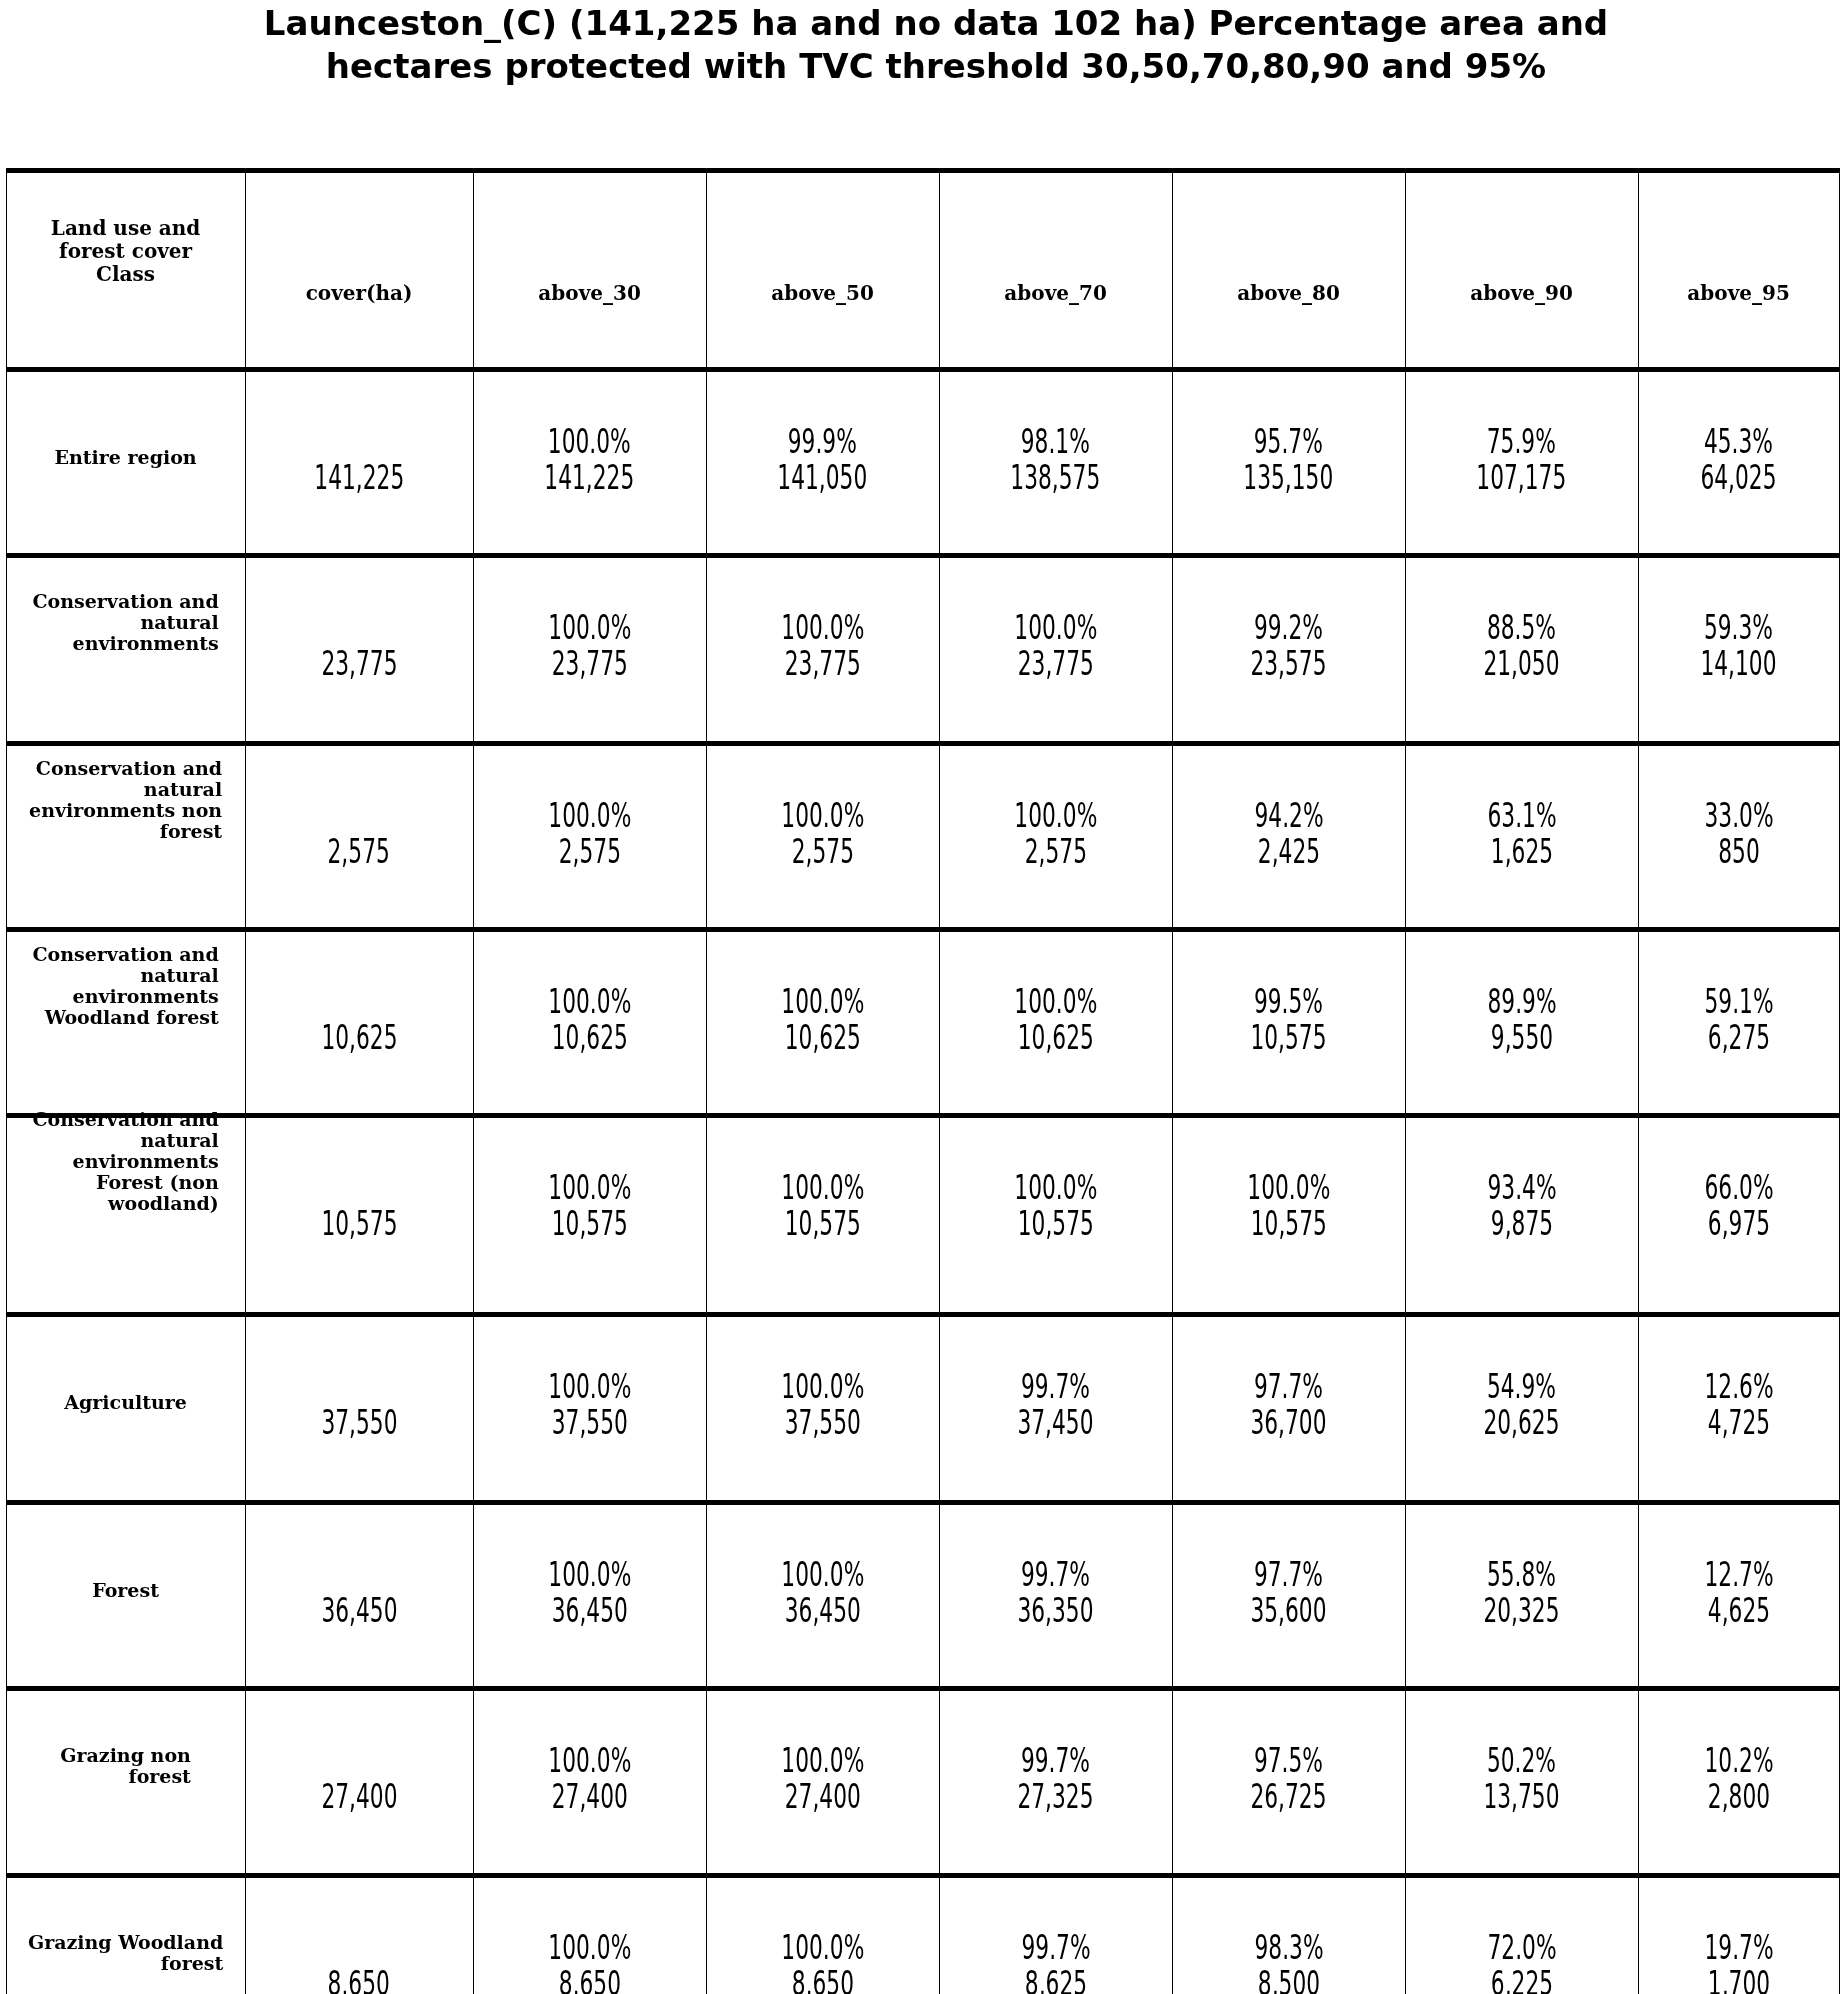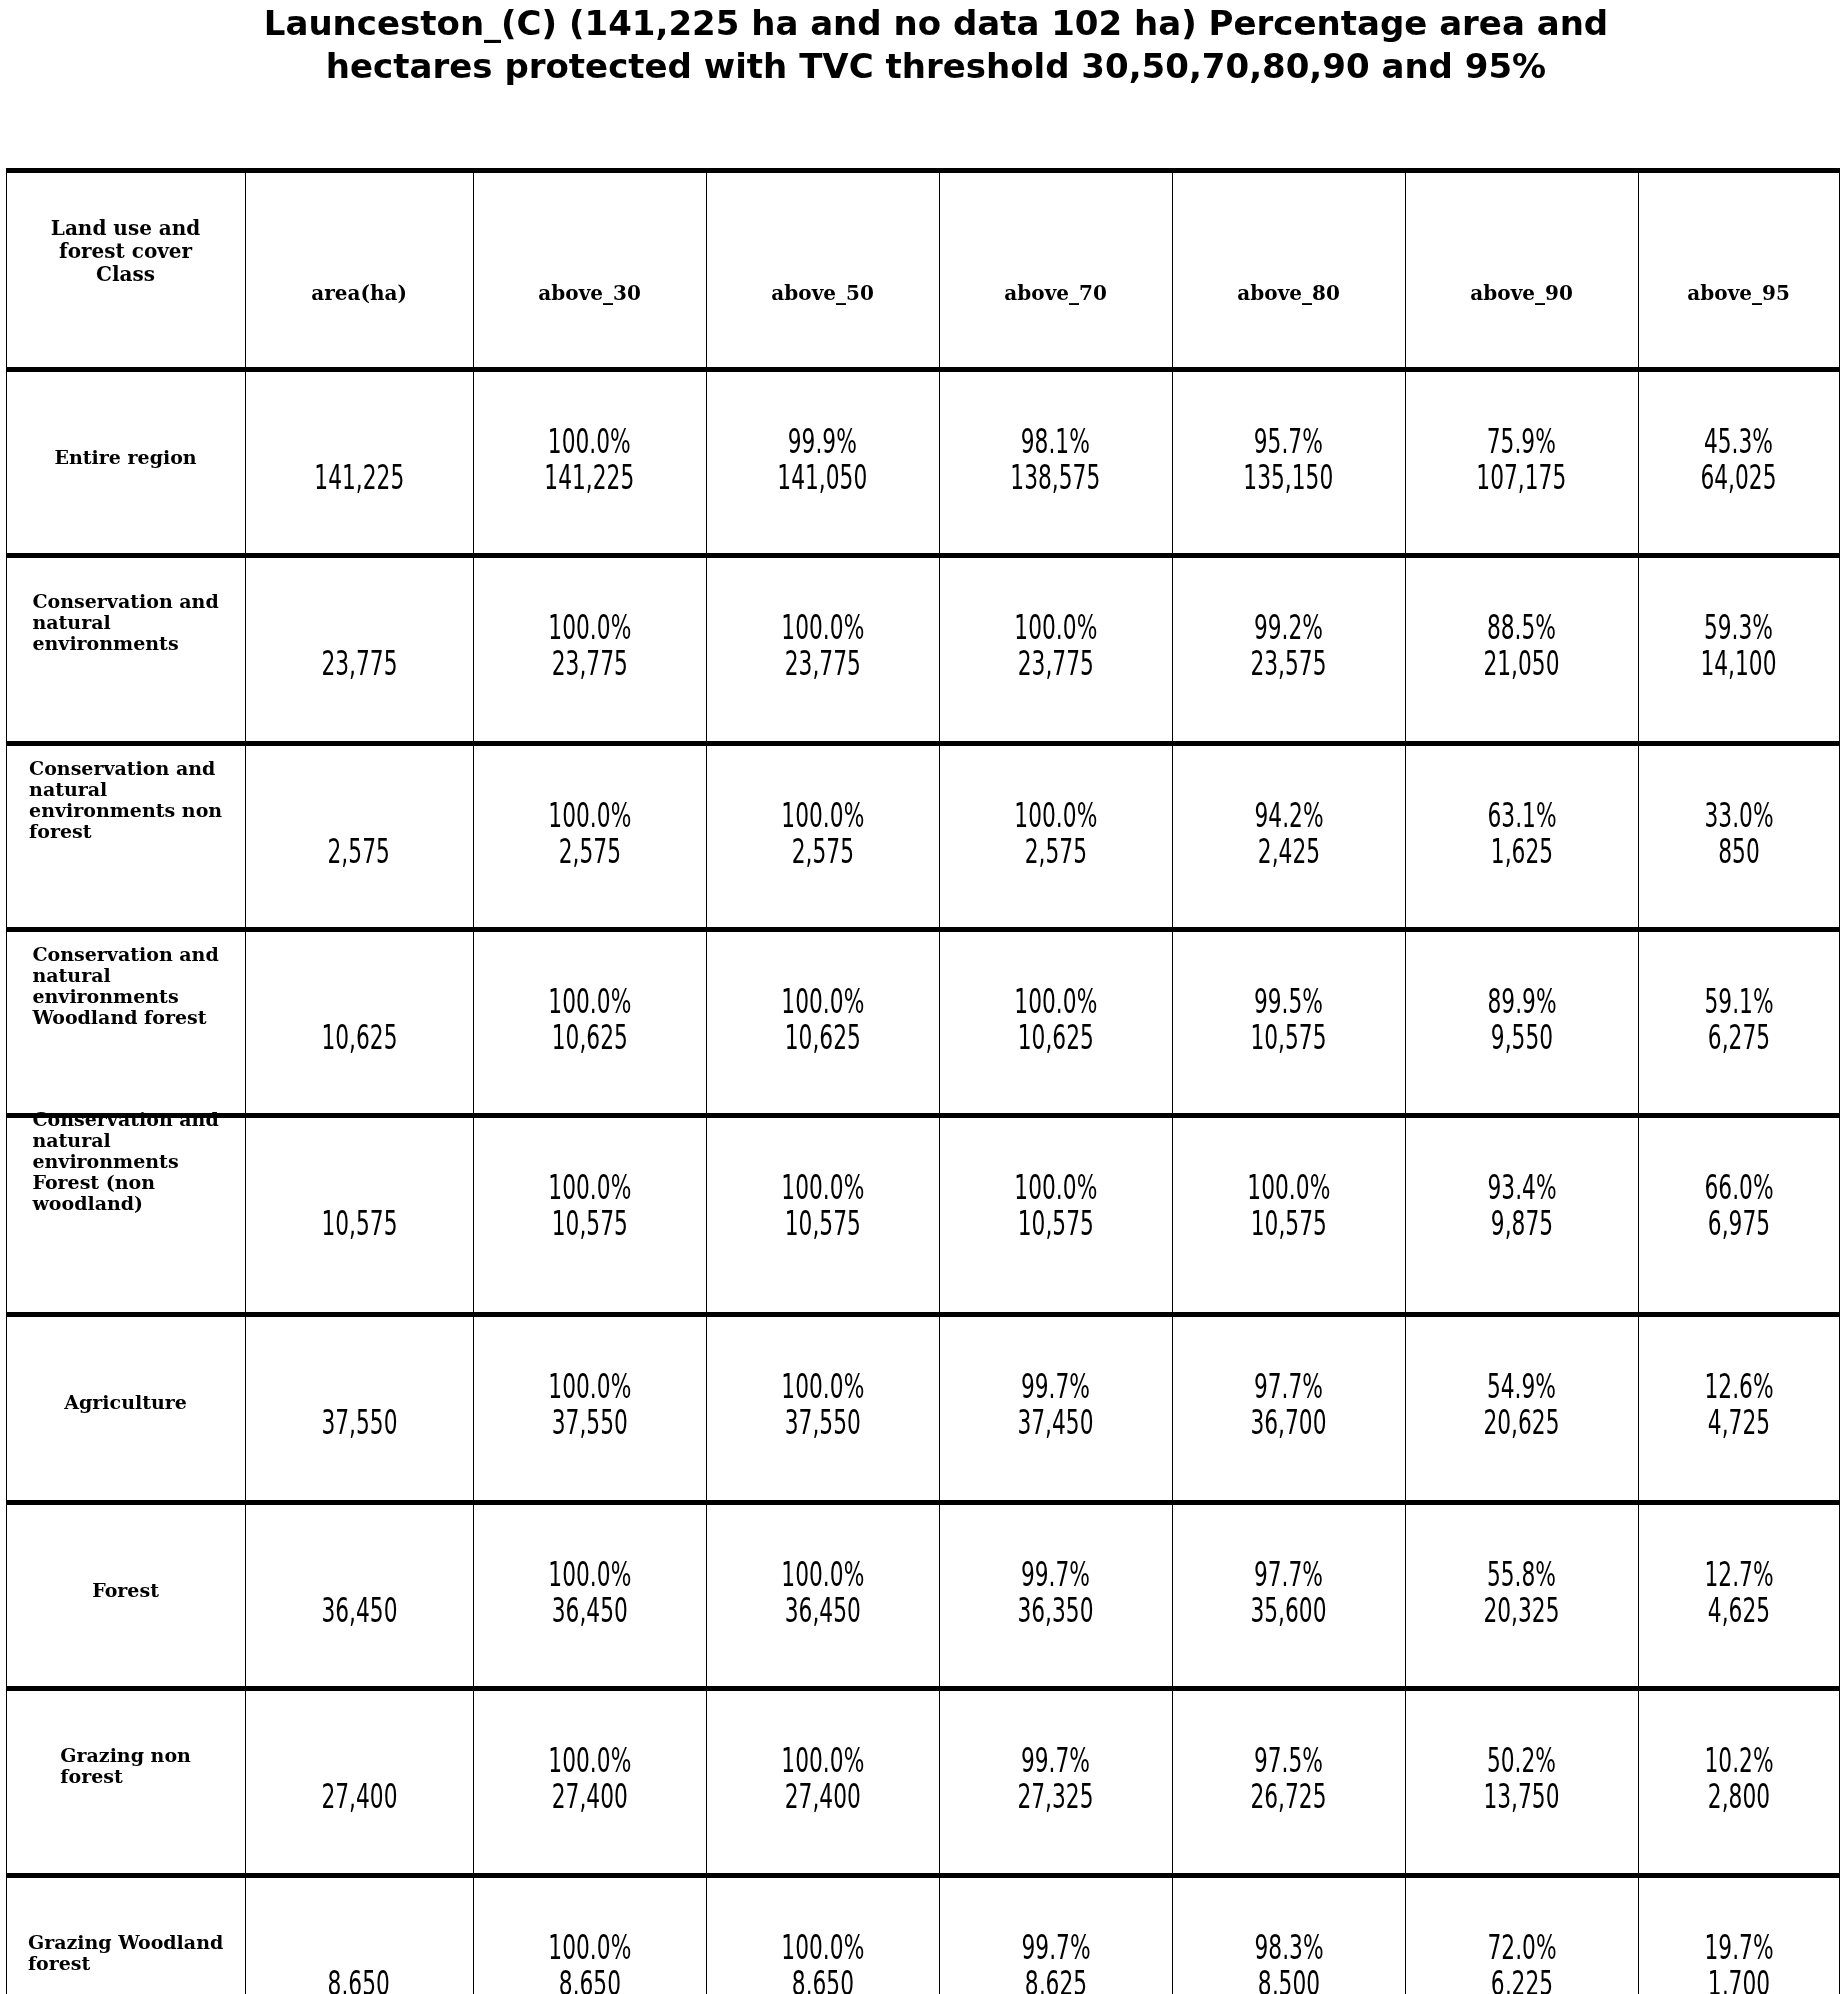--- a/index.html
+++ b/index.html
@@ -29,21 +29,21 @@
   tr.r4{height:199px;} tr.r5{height:188px;margin-left:18px;} tr.r6{height:186px;} tr.r7{height:187px;padding-left:24px;}
   tr.r8{height:186px;}
 
   .anchor{display:flex;flex-direction:column;justify-content:flex-end;align-items:center;width:100%;}
   .h-first{height:113px;}
   .h-other{height:132px;}
   .label-anchor{height:96px;}
   .num-anchor{height:123px;}
 
   .cell-head{font:bold 20px/23px "DejaVu Serif","Liberation Serif",serif;text-align:center;white-space:pre-line;}
-  .cell-label{font:bold 19px/21px "DejaVu Serif","Liberation Serif",serif;text-align:left;white-space:pre-line;}
+  .cell-label{font:bold 19px/21px "DejaVu Serif","Liberation Serif",serif;text-align:right;white-space:pre-line;}
   .cell-num{font:34px/36px "DejaVu Sans","Liberation Sans",sans-serif;
     transform:scaleX(0.64);transform-origin:50% 100%;text-align:center;white-space:nowrap;}
   .cell-num .line{display:block;}
 </style>
 </head>
 <body>
 
 <div class="page-title">Launceston_(C) (141,225 ha and no data 102 ha) Percentage area and
 hectares protected with TVC threshold 30,50,70,80,90 and 95%</div>
 
@@ -62,21 +62,21 @@
     <tr class="hdr">
       <th>
           <div class="anchor h-first">
             <div class="cell-head">Land use and
 forest cover
 Class</div>
           </div>
         </th>
       <th>
           <div class="anchor h-other">
-            <div class="cell-head">area(ha)</div>
+            <div class="cell-head">cover(ha)</div>
           </div>
         </th>
       <th>
           <div class="anchor h-other">
             <div class="cell-head">above_30</div>
           </div>
         </th>
       <th>
           <div class="anchor h-other">
             <div class="cell-head">above_50</div>

